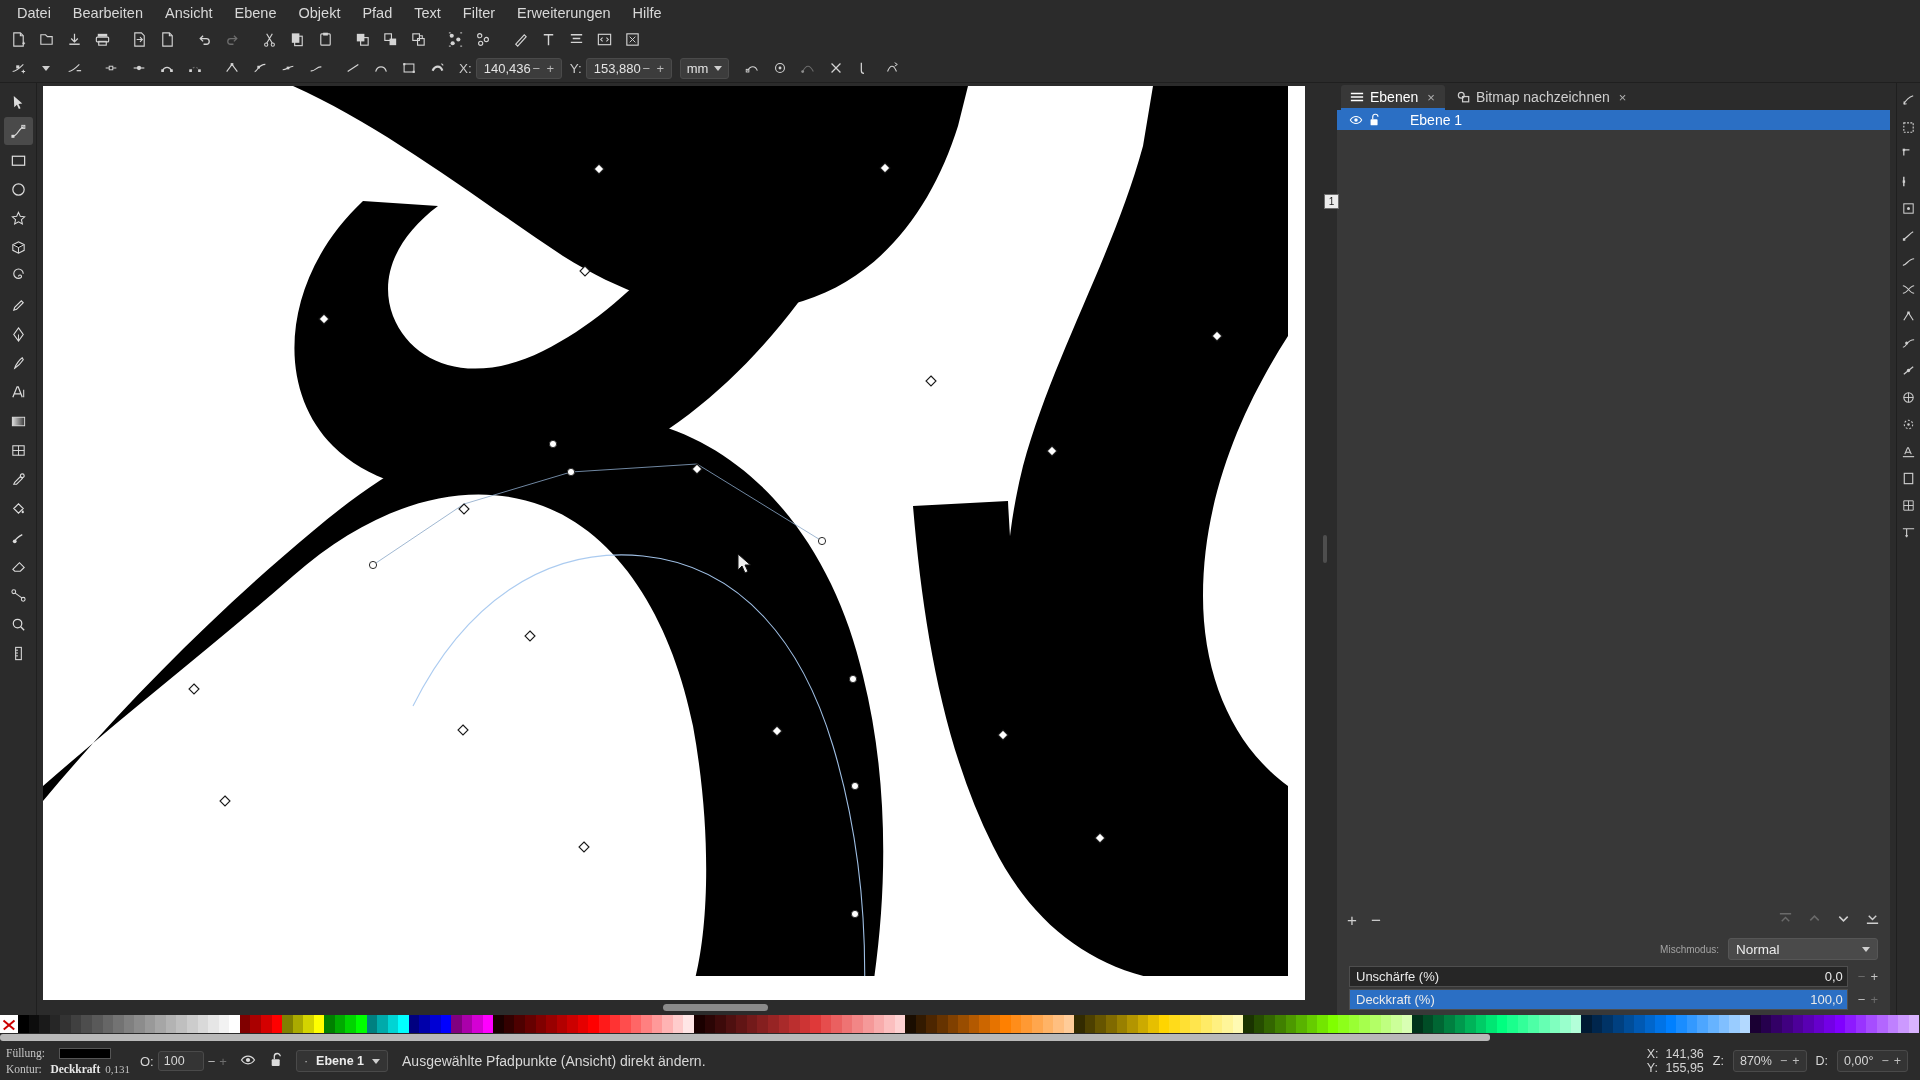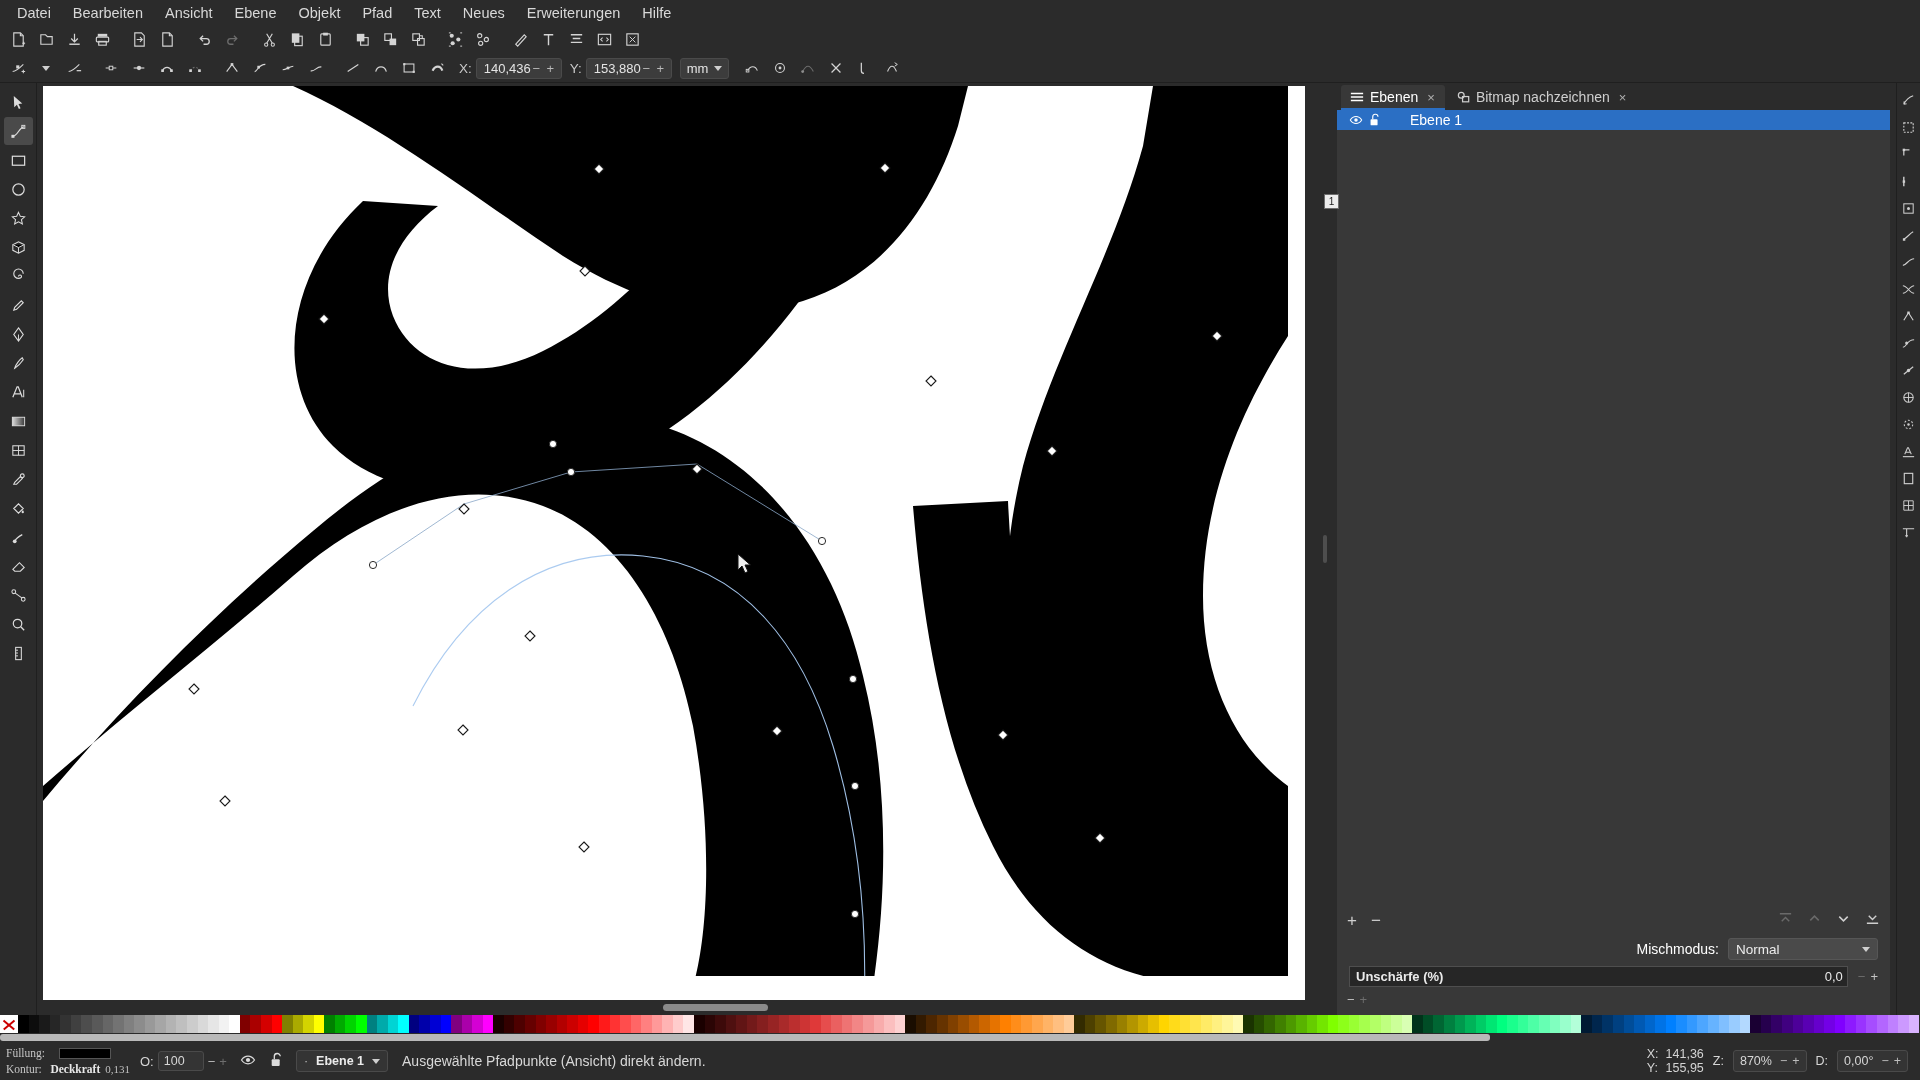--- a/index.html
+++ b/index.html
@@ -121,31 +121,31 @@
   .lr-name { margin-left:26px; }
 
   .panel-btnrow { height:26px; display:flex; align-items:center; padding:0 10px; gap:14px; }
   .pbtn { color:#cfcfcf; font-size:17px; line-height:1; }
   .pbtn.dim { color:#6a6a6a; }
   .spacer { flex:1; }
   .panel-row {
     height:32px; display:flex; align-items:center; justify-content:flex-end; gap:9px;
     padding:0 12px;
   }
-  .panel-row .lbl { font-size:14px; color:#ffffff; }
+  .panel-row .lbl { font-size:10px; color:#a3a3a3; }
   .selbox {
     width:150px; height:22px; background:#4a4a4a; border:1px solid #565656; border-radius:3px;
     display:flex; align-items:center; padding:0 7px; font-size:13.5px; color:#ececec;
   }
   .slider {
     height:21px; margin:0 6px; display:flex; align-items:center; position:relative;
     background:#262626; border:1px solid #4e4e4e;
   }
   .slider .fill { position:absolute; left:0; top:0; bottom:0; background:#2b6fc4; }
-  .slider .stext { position:relative; font-size:13px; color:#eaeaea; padding-left:6px; z-index:2;font-weight:bold; }
+  .slider .stext { position:relative; font-size:13px; color:#eaeaea; padding-left:6px; z-index:2; }
   .slider .sval { position:relative; margin-left:auto; font-size:13px; color:#eaeaea; padding-right:4px; z-index:2; }
   .sliderrow { display:flex; align-items:center; padding:0 6px 0 6px; }
   .sliderrow .slider { flex:1; }
   .sliderrow .pm { display:flex; gap:5px; color:#c4c4c4; font-size:13px; padding:0 6px 0 4px; }
   .sliderrow .pm .dimp { color:#6e6e6e; }
 
   
   .rail {
     width:24px; background:#2b2b2b; flex:none; display:flex; flex-direction:column;
     align-items:center; padding-top:5px; gap:2px; border-left:1px solid #1f1f1f;
@@ -200,21 +200,21 @@
 
 
   <div class="menubar">
     <div class="menu-item">Datei</div>
     <div class="menu-item">Bearbeiten</div>
     <div class="menu-item">Ansicht</div>
     <div class="menu-item">Ebene</div>
     <div class="menu-item">Objekt</div>
     <div class="menu-item">Pfad</div>
     <div class="menu-item">Text</div>
-    <div class="menu-item">Neues</div>
+    <div class="menu-item">Filter</div>
     <div class="menu-item">Erweiterungen</div>
     <div class="menu-item">Hilfe</div>
   </div>
 
   <div class="toolbar-top">
     <div class="tbtn">
         <svg width="17" height="17" viewBox="0 0 18 18">
           <path d="M4 2h7l3 3v11H4z" fill="none" stroke="#d4d4d4" stroke-width="1.2"></path>
           <path d="M11 2v3h3" fill="none" stroke="#d4d4d4" stroke-width="1.2"></path>
           <path d="M13 13h3M14.5 11.5v3" stroke="#d4d4d4" stroke-width="1.2"></path>
@@ -765,20 +765,25 @@
             <span class="stext">Unschärfe (%)</span>
             <span class="sval">0,0</span>
           </div>
           <span class="pm">
               <span class="dimp">−</span>
               <span>+</span>
             </span>
         </div>
 
         <div class="sliderrow" style="height:24px;margin-bottom:4px;">
+          <div class="slider">
+            <div class="fill" style="width:100%"></div>
+            <span class="stext">Deckkraft (%)</span>
+            <span class="sval">100,0</span>
+          </div>
           <span class="pm">
               <span>−</span>
               <span class="dimp">+</span>
             </span>
         </div>
       </div>
     </div>
 
     <div class="rail">
       <div class="rbtn">

